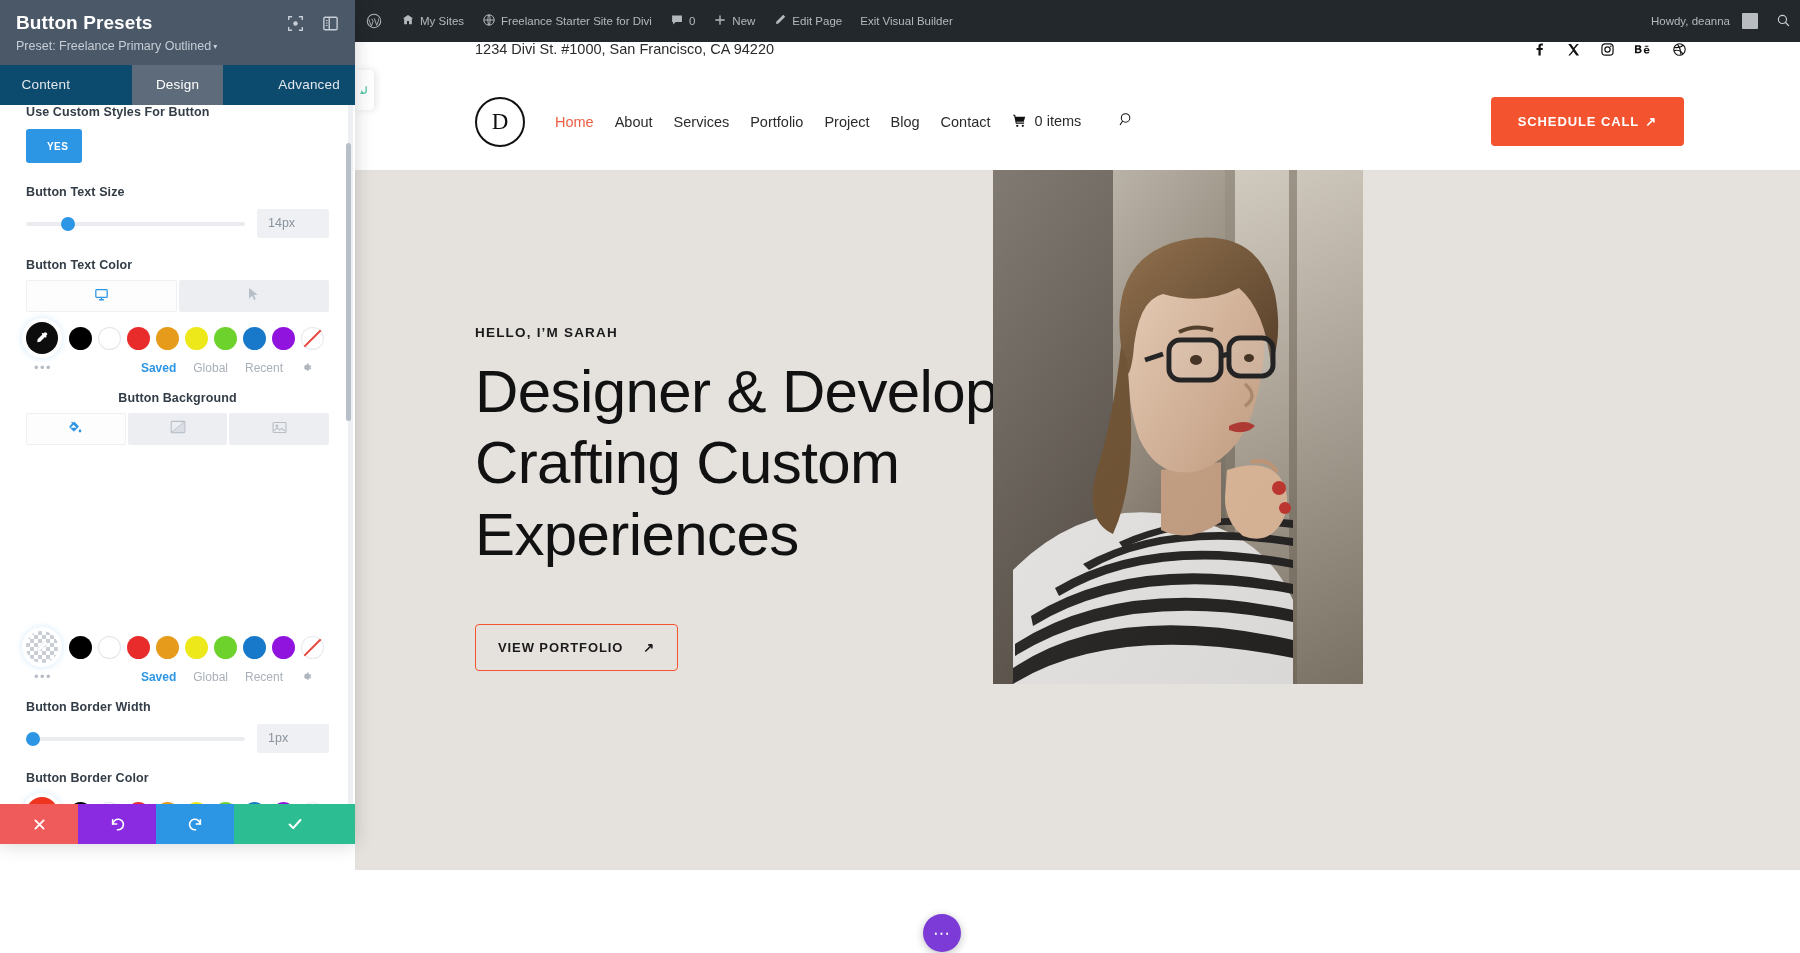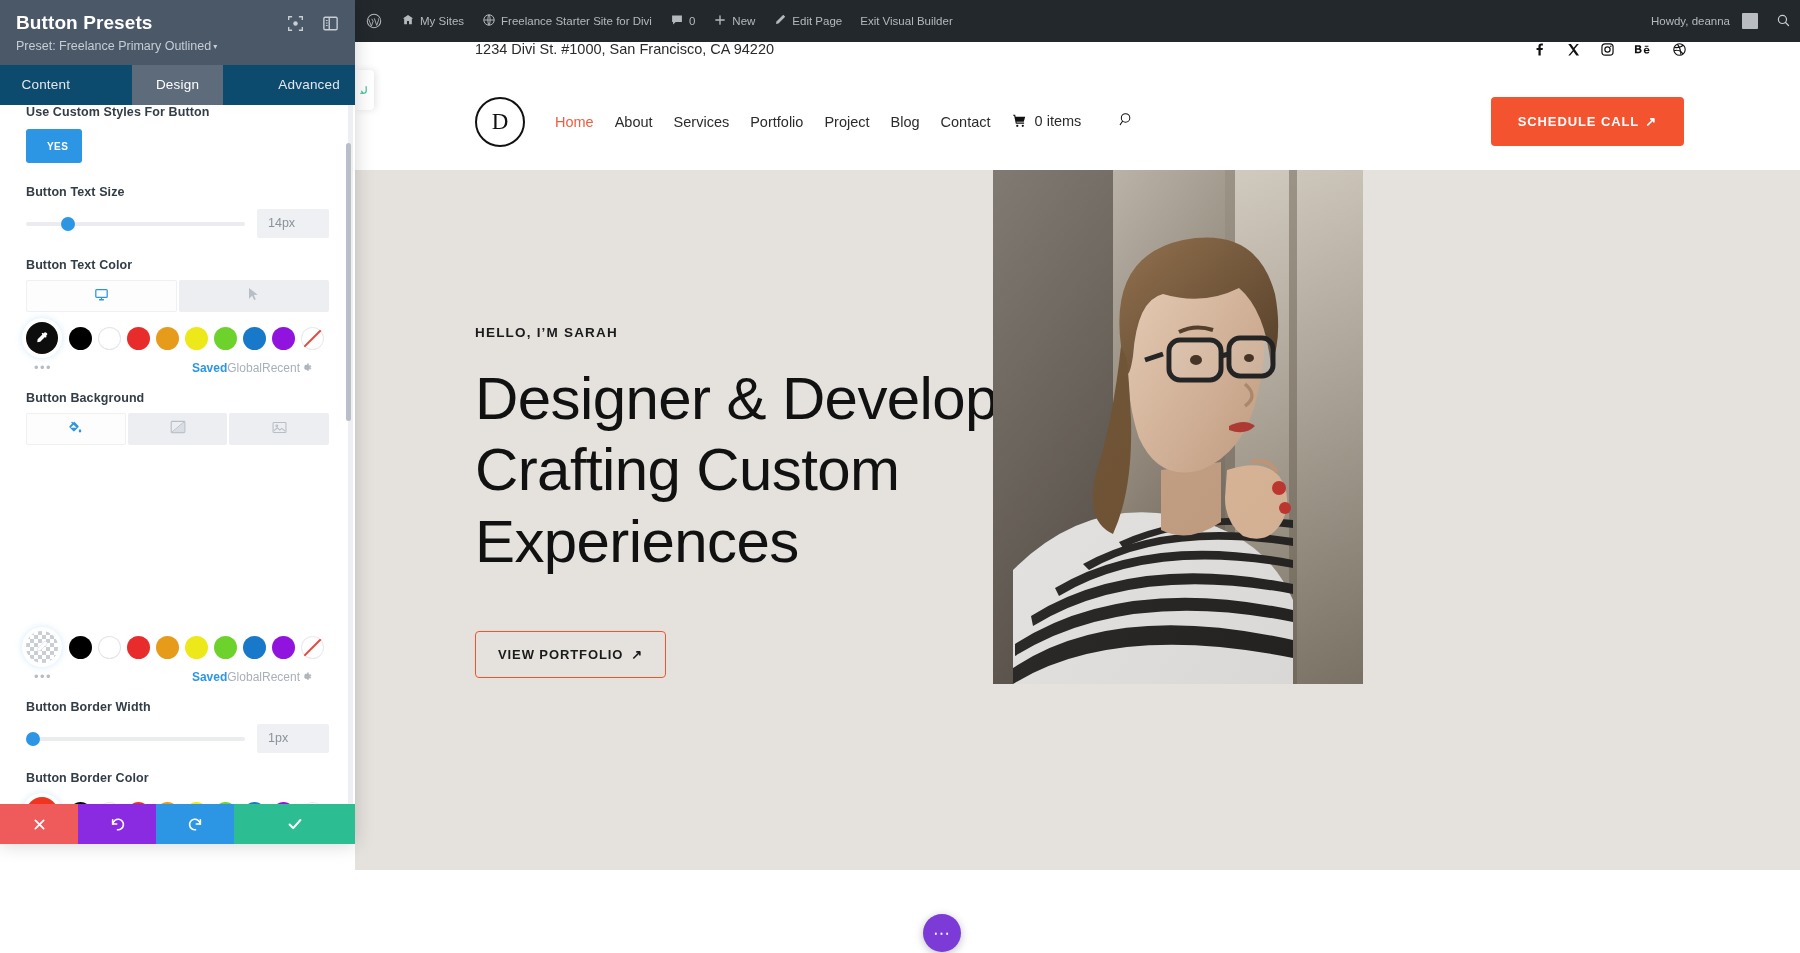--- a/index.html
+++ b/index.html
@@ -136,21 +136,21 @@
     box-shadow: inset 0 0 0 1px #e8eaee;
   }
   .sw.none::after {
     content: ""; position: absolute; left: -3px; top: 10px;
     width: 30px; height: 2px; background: #e8453c; transform: rotate(-45deg);
   }
   .sw-meta {
     display: flex; align-items: center; padding: 6px 16px 0 22px;
   }
   .sw-dots { color: #b6bcc4; font-size: 13px; letter-spacing: 1.5px; }
-  .sw-links { margin-left: auto; display: flex; align-items: center; }
+  .sw-links { margin-left: auto; display: flex; align-items: center; gap: 17px; }
   .sw-link { font-size: 12px; color: #a9b0b9; cursor: pointer; }
   .sw-link.active { color: #2d96e4; font-weight: 700; }
   .gear { width: 13px; height: 13px; display: block; }
 
   .panel-actions {
     flex: 0 0 auto; display: flex; height: 40px;
   }
   .pa {
     display: flex; align-items: center; justify-content: center;
     cursor: pointer; color: #fff;
@@ -224,28 +224,28 @@
     display: flex; align-items: center; gap: 6px; white-space: nowrap;
   }
 
   .hero {
     position: relative; height: 700px; background: #e5e2de;
     padding: 0 0 0 120px; display: flex; align-items: flex-start;
   }
   .hero-left { padding-top: 155px; width: 660px; }
   .hero-eyebrow {
     font-size: 13.5px; font-weight: 700; color: #1b1b1b;
-    letter-spacing: 1.2px; margin-bottom: 23px;
+    letter-spacing: 1.2px; margin-bottom: 16px;
   }
   .hero-title {
     font-size: 60px; line-height: 1.19; color: #111; font-weight: 400;
     letter-spacing: -.6px;
   }
   .hero-btn {
-    display: inline-flex; align-items: center; gap: 8px;
+    display: inline-flex; align-items: center; gap: 20px;
     margin-top: 54px;
     border: 1px solid #f4532f; color: #1b1b1b;
     font-size: 13px; font-weight: 700; letter-spacing: .9px;
     padding: 15px 22px; border-radius: 4px; cursor: pointer;
     background: transparent;
   }
   .hero-img {
     position: absolute; left: 638px; top: 0;
     width: 370px; height: 514px;
     background: linear-gradient(175deg,#b9b0a3 0%, #8d8378 26%, #6d6257 48%, #4a423a 72%, #2c2722 100%);
@@ -366,21 +366,21 @@
               <span>
                 <svg class="gear" viewBox="0 0 20 20" fill="#a9b0b9">
                   <path d="M10 6.6a3.4 3.4 0 100 6.8 3.4 3.4 0 000-6.8zm0 5a1.6 1.6 0 110-3.2 1.6 1.6 0 010 3.2z"></path>
                   <path d="M17.6 11.4l-1.3-.7a6.6 6.6 0 000-1.4l1.3-.7-1.3-2.2-1.4.5a6.5 6.5 0 00-1.2-.7L13.5 4h-2.6l-.2 1.5c-.4.2-.8.4-1.2.7l-1.4-.5L6.8 8l1.3.7a6.6 6.6 0 000 1.4L6.8 11l1.3 2.2 1.4-.5c.4.3.8.5 1.2.7l.2 1.5h2.6l.2-1.5c.4-.2.8-.4 1.2-.7l1.4.5 1.3-2.2z" opacity=".85"></path>
                 </svg>
               </span>
             </span>
           </div>
         </div>
 
-        <div class="field" style="margin-top:16px;">
+        <div class="field" style="margin-top:16px;text-align:center;">
           <div class="field-label tight">Button Background</div>
           <div class="seg-tabs">
             <div class="seg-tab active">
               <span>
                 <svg width="15" height="15" viewBox="0 0 20 20" fill="#2d96e4">
                   <path d="M8.2 2.1L6.8 3.5 5.4 2.1 4.1 3.4l1.4 1.4-3.3 3.3a1.3 1.3 0 000 1.9l4.7 4.7a1.3 1.3 0 001.9 0l5-5a1.3 1.3 0 000-1.9L8.2 2.1zm-.8 4.2l4 4H3.4l4-4z"></path>
                   <path d="M16 11.5s-1.8 2.2-1.8 3.2a1.8 1.8 0 103.6 0c0-1-1.8-3.2-1.8-3.2z"></path>
                 </svg>
               </span>
             </div>

